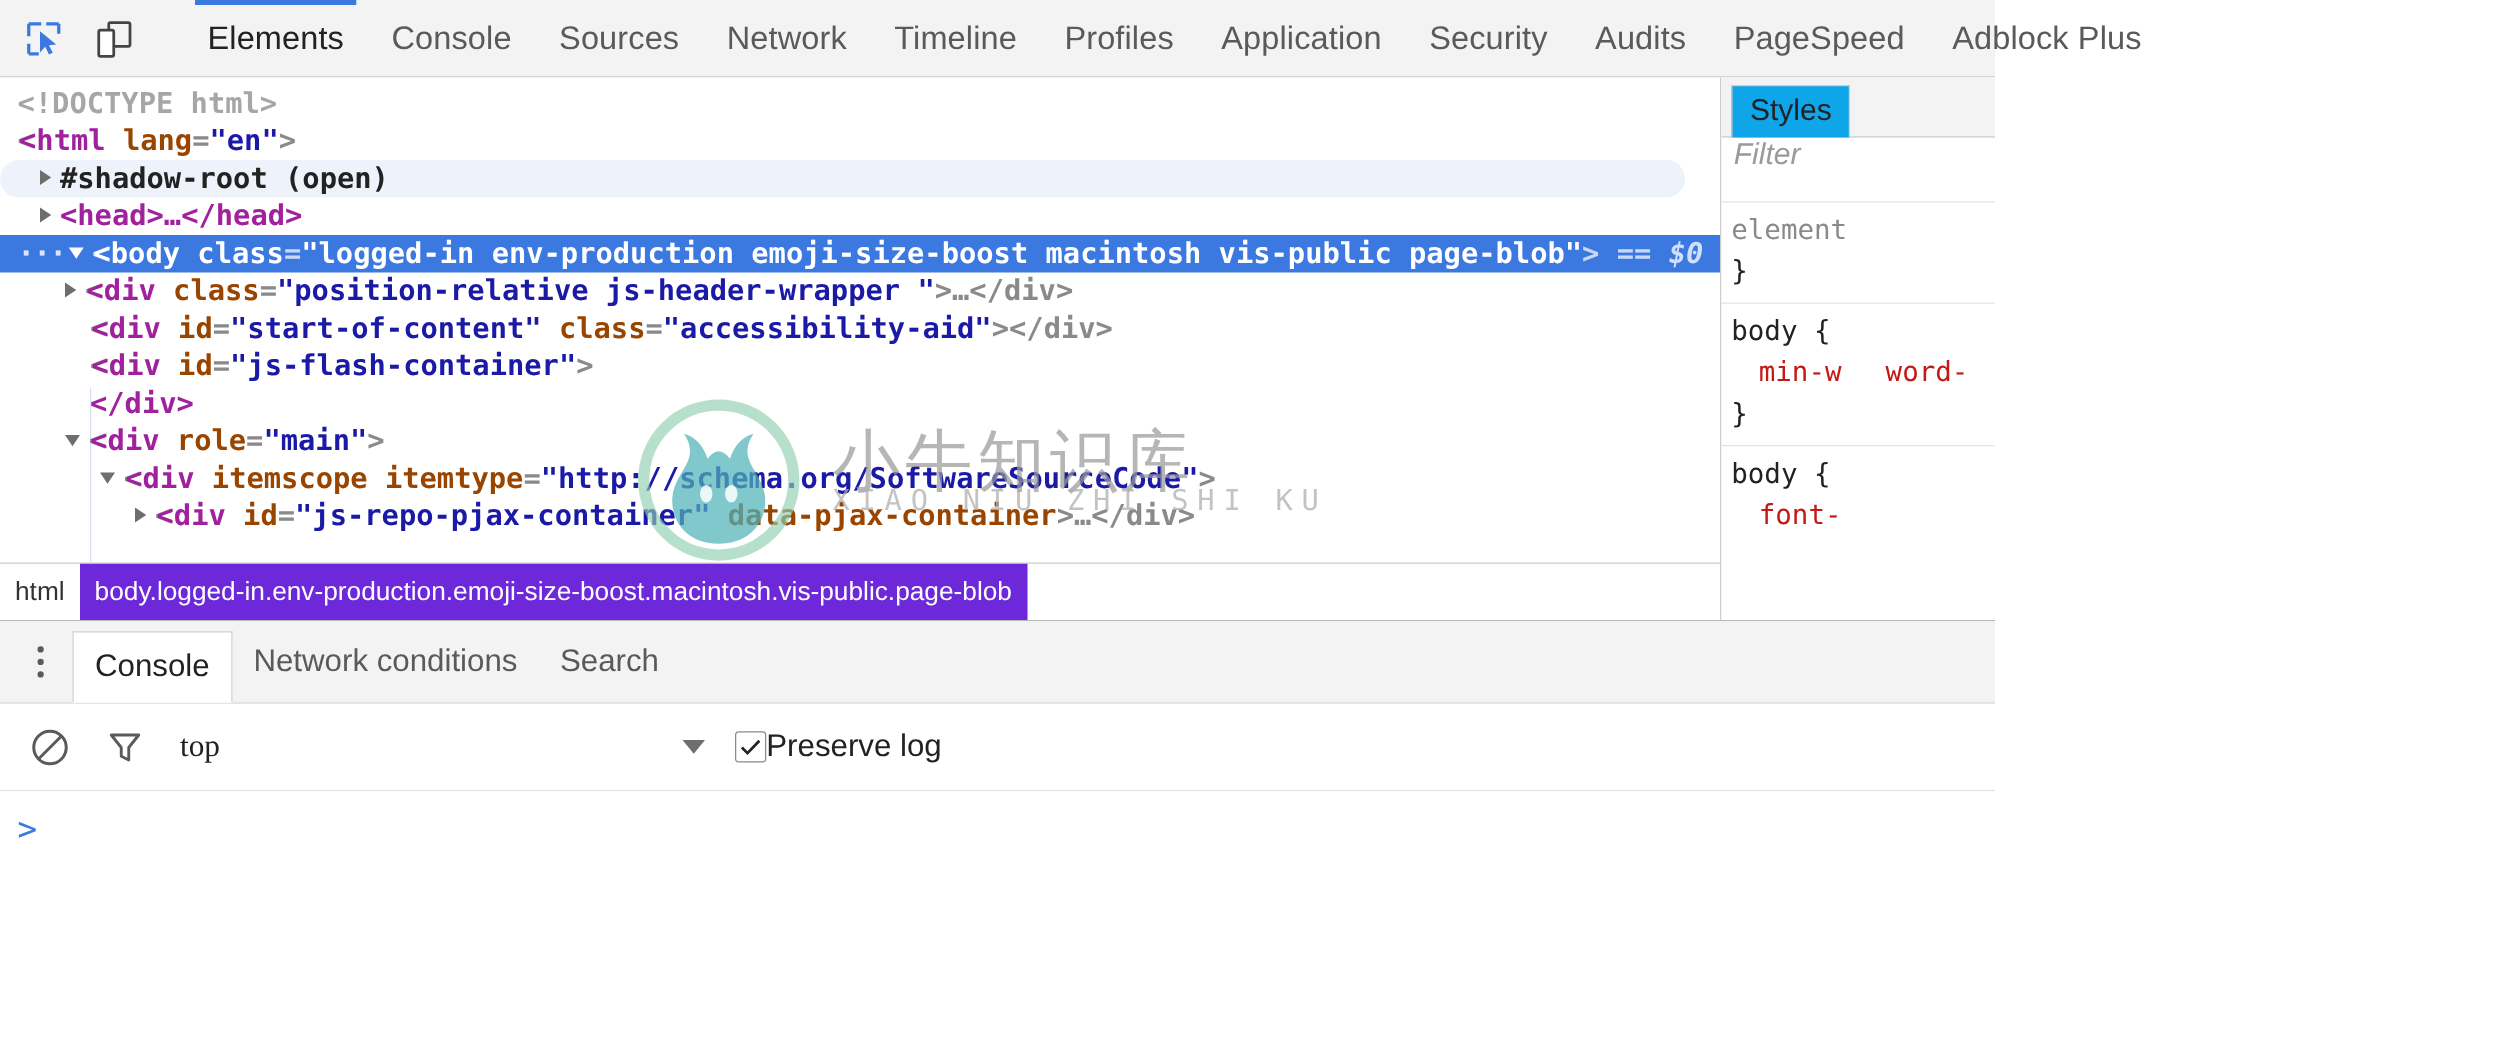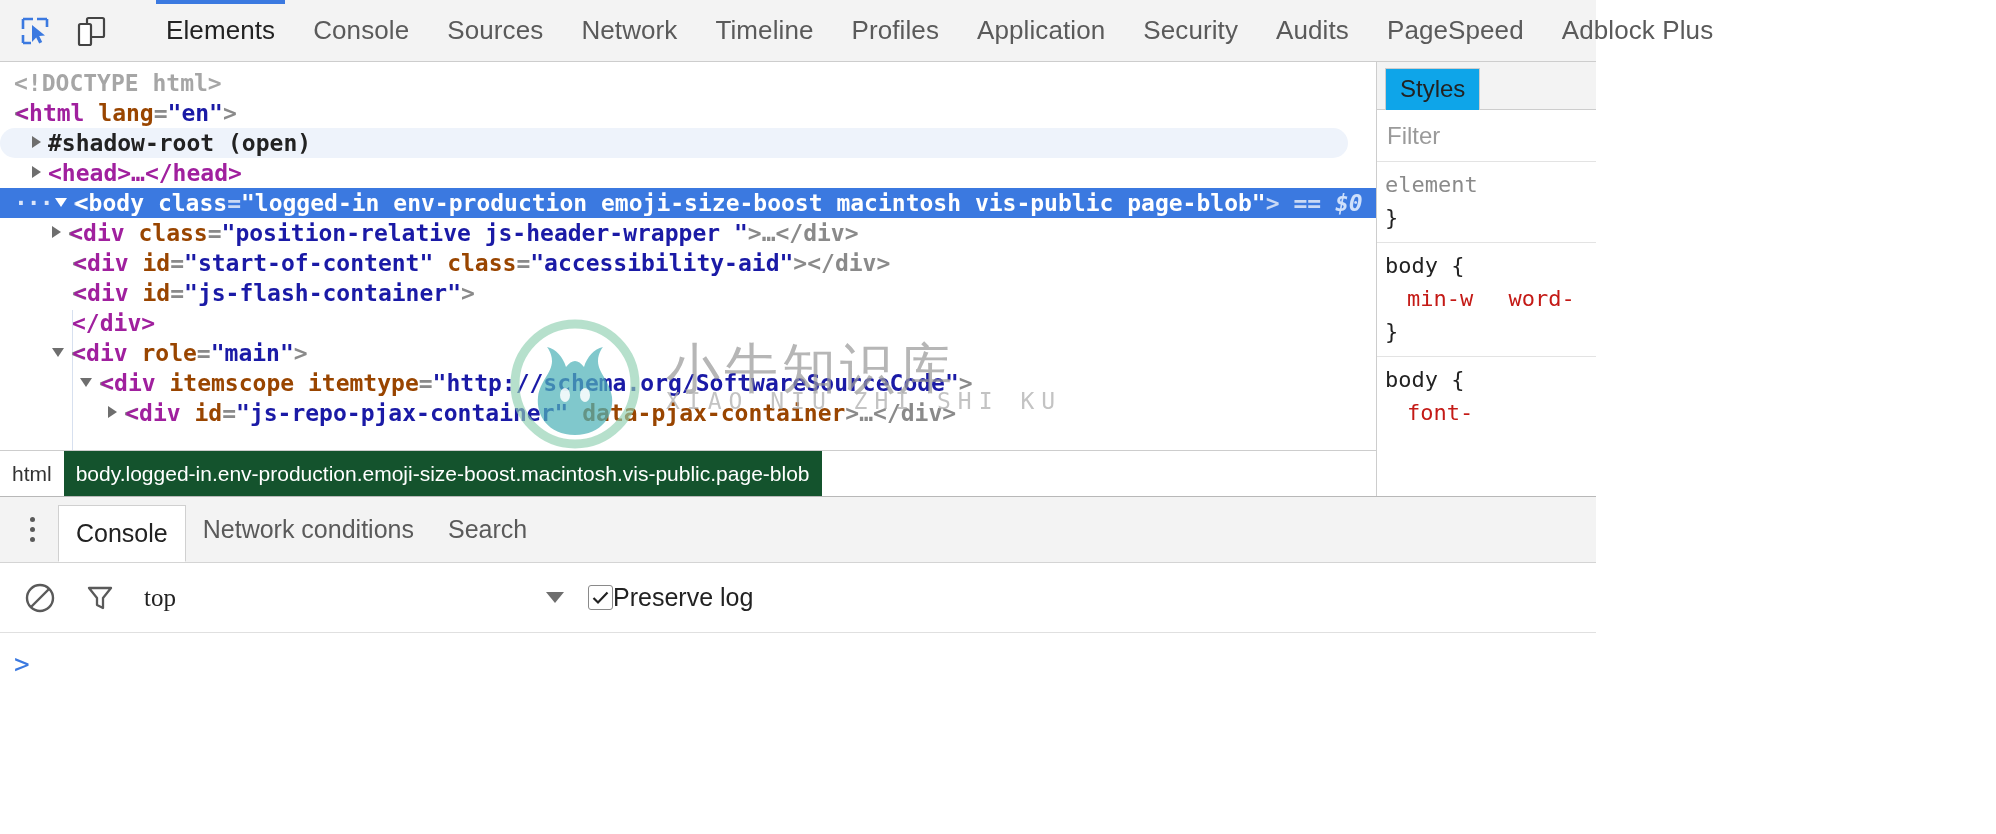--- a/index.html
+++ b/index.html
@@ -76,35 +76,35 @@
 
   
   .crumbs {
     height:46px; min-height:46px; border-top:1px solid #cdcdcd; background:#fff;
     display:flex; align-items:stretch; font-size:21px;
   }
   .crumb {
     display:flex; align-items:center; padding:0 12px; color:#333; cursor:pointer;
     font-family:"Liberation Sans", sans-serif;
   }
-  .crumb.active { background:#14532d; color:#fff; }
+  .crumb.active { background:#6d28d9; color:#fff; }
 
   
   .styles-pane {
     width:220px; min-width:220px; border-left:1px solid #cdcdcd; background:#fff;
     display:flex; flex-direction:column; overflow:hidden;
   }
   .styles-tabs { height:48px; min-height:48px; background:#f3f3f3; display:flex; align-items:flex-end; padding-left:8px; border-bottom:1px solid #cdcdcd;}
   .styles-tab {
     background:#0ea5e9; border:1px solid #cdcdcd; border-bottom:none;
     padding:6px 14px 7px; font-size:24px; color:#222; cursor:pointer; position:relative; top:1px;
   }
   .styles-filter {
-    height:52px; min-height:52px; display:flex; align-items:center; padding-left:10px;
-    font-size:24px; color:#9a9a9a; border-bottom:1px solid #e3e3e3; cursor:text;
+    height:52px; min-height:52px; display:flex; align-items:flex-start; padding-left:10px;
+    font-size:24px; color:#9a9a9a; border-bottom:1px solid #e3e3e3; cursor:text;font-style:italic;
   }
   .css-block {
     font-family:"DejaVu Sans Mono", monospace; font-size:22px; line-height:33px;
     padding:6px 0 8px 8px; border-bottom:1px solid #e3e3e3; white-space:nowrap; overflow:hidden;
   }
   .sel-gray { color:#8a8a8a; }
   .sel-dark { color:#222; }
   .prop { color:#c41a16; padding-left:22px; display:inline-block; }
   .brace { color:#222; }
 

